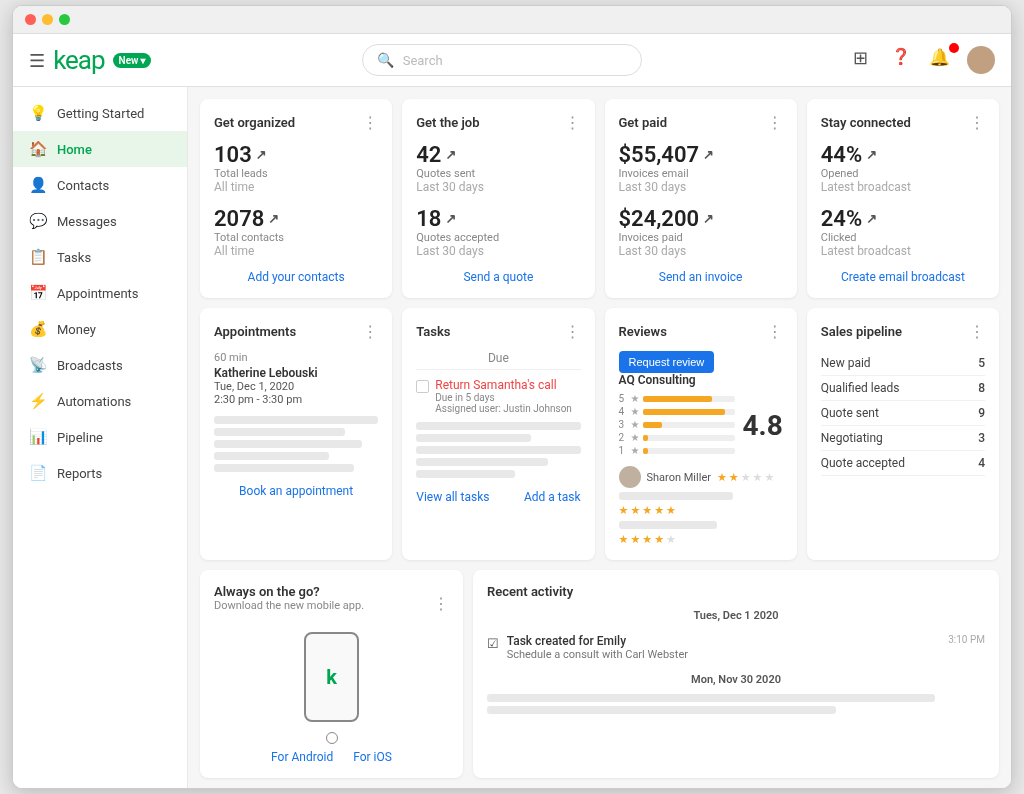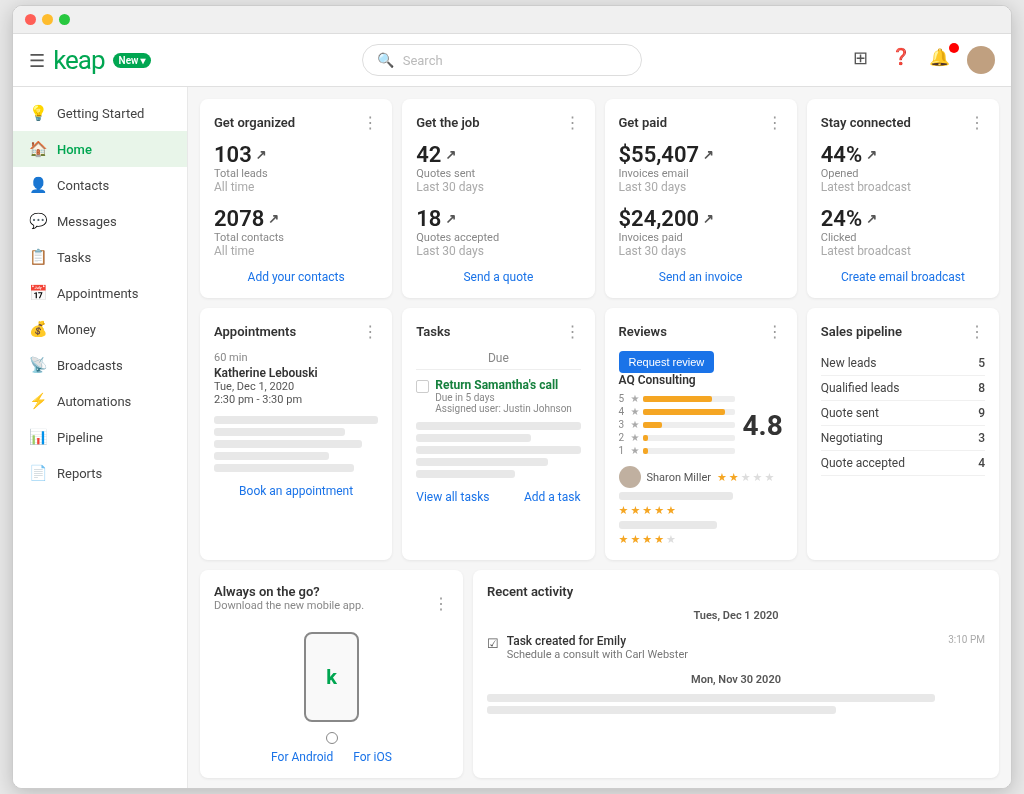--- a/index.html
+++ b/index.html
@@ -208,21 +208,21 @@
       color: #888;
       margin-bottom: 8px;
       border-bottom: 1px solid #eee;
       padding-bottom: 4px;
     }
     .task-item { display: flex; align-items: flex-start; gap: 6px; margin-bottom: 6px; }
     .task-checkbox {
       width: 13px; height: 13px; border: 1.5px solid #ccc;
       border-radius: 2px; margin-top: 2px; flex-shrink: 0;
     }
-    .task-name { font-size: 12px; font-weight: 700; color: #15803d; }
+    .task-name { font-size: 12px; font-weight: 400; color: #ef4444; }
     .task-due { font-size: 10px; color: #888; }
     .task-assigned { font-size: 10px; color: #888; }
     .tasks-links { display: flex; justify-content: space-between; margin-top: 12px; }
 
     
     .request-review-btn {
       background: #1a73e8;
       color: white;
       border: none;
       border-radius: 4px;
@@ -626,21 +626,21 @@
               </div>
             </div>
           </div>
 
           <div class="card">
             <div class="card-header">
               <span class="card-title">Sales pipeline</span>
               <span class="more-icon">⋮</span>
             </div>
             <div class="pipeline-row">
-              <span class="pipeline-label">New leads</span>
+              <span class="pipeline-label">New paid</span>
               <span class="pipeline-count">5</span>
             </div>
             <div class="pipeline-row">
               <span class="pipeline-label">Qualified leads</span>
               <span class="pipeline-count">8</span>
             </div>
             <div class="pipeline-row">
               <span class="pipeline-label">Quote sent</span>
               <span class="pipeline-count">9</span>
             </div>

